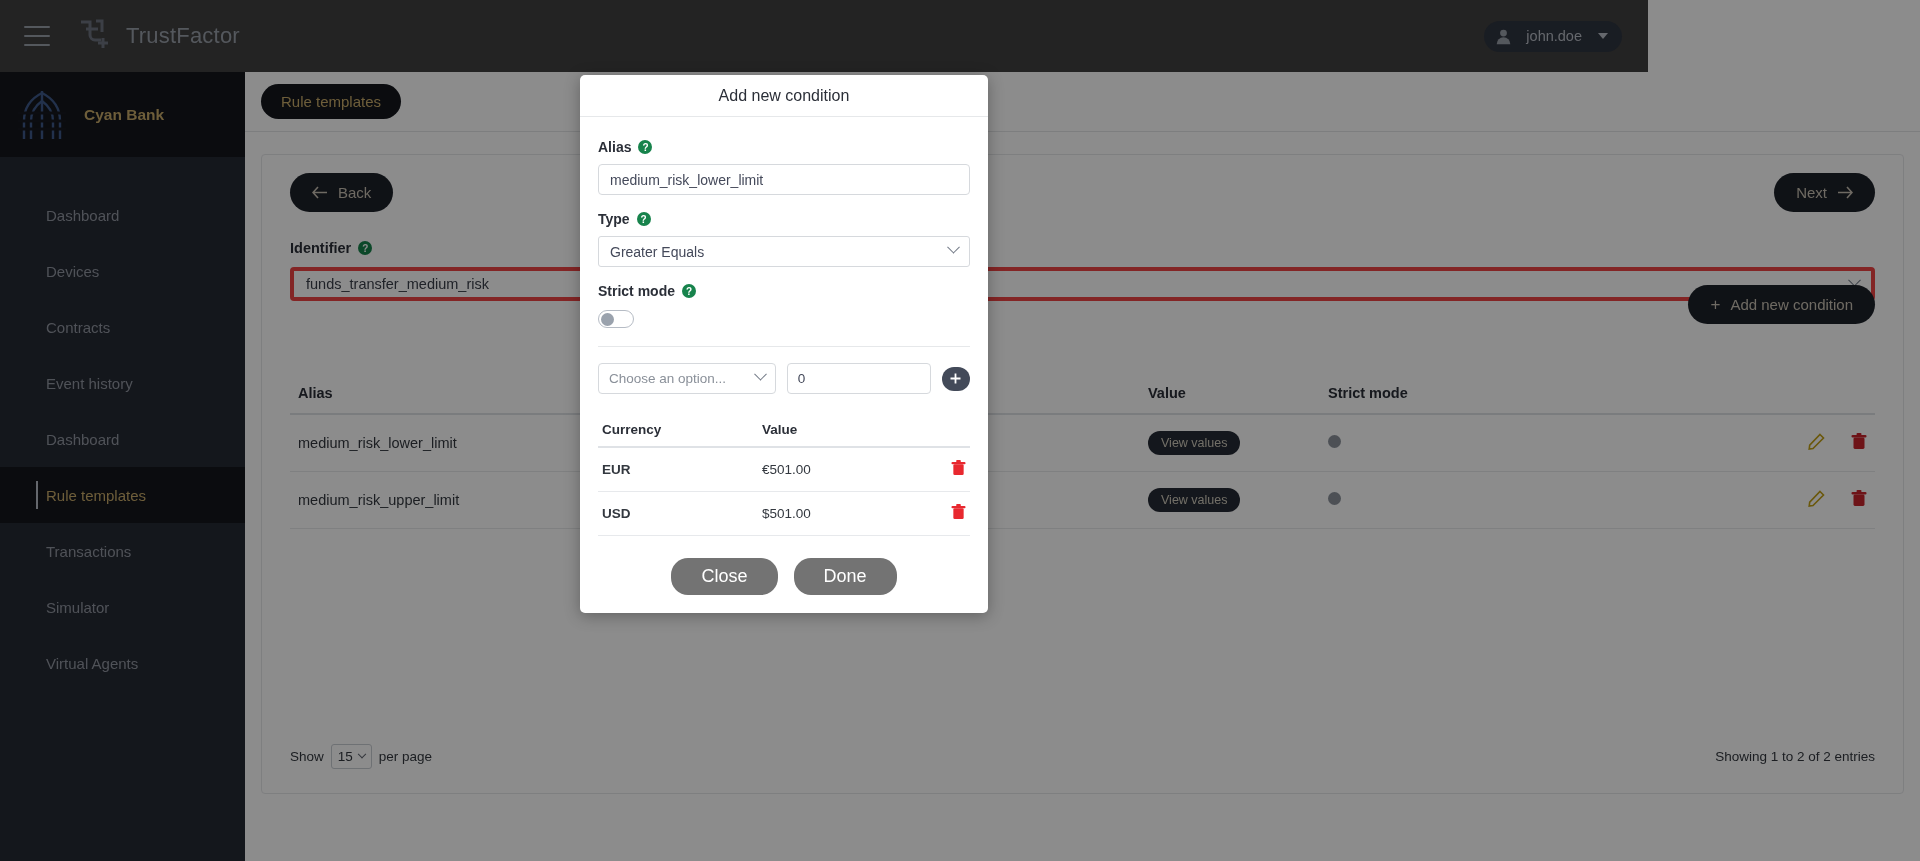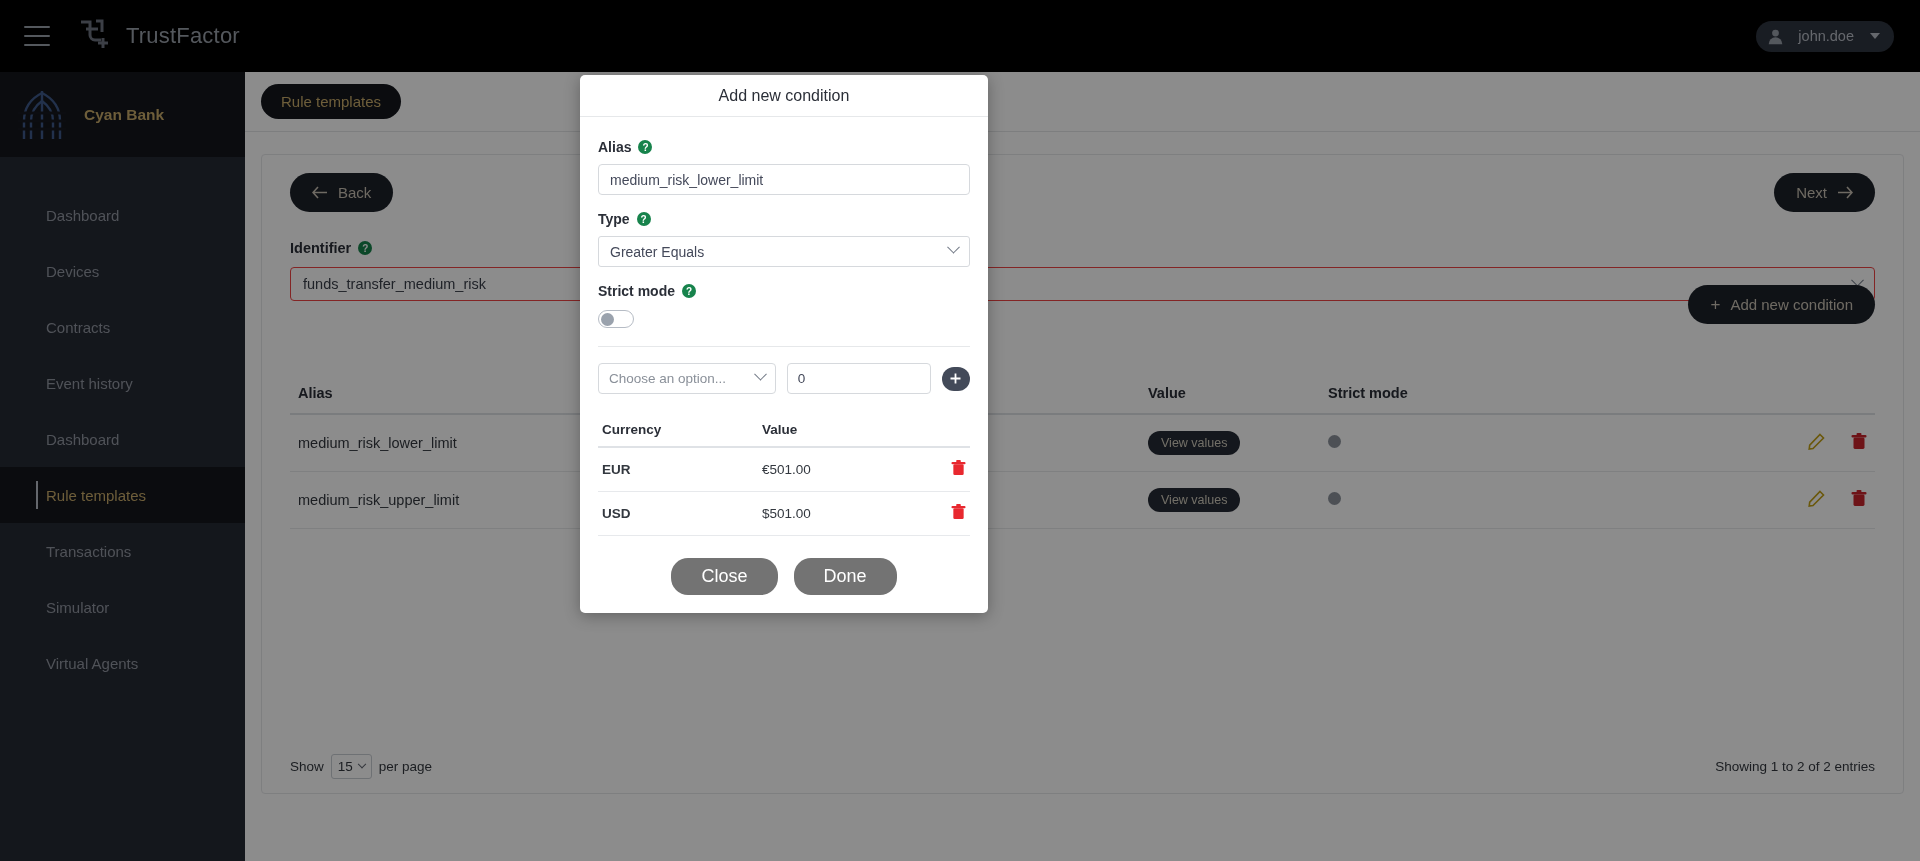--- a/index.html
+++ b/index.html
@@ -12,22 +12,22 @@
 
   
   #app {
     position: relative;
     width: 1920px; height: 861px;
   }
 
   
   .topbar {
     position: absolute; top: 0; left: 0;
-    width: 1920px; height: 72px;
-    background: #000000;
+    width: 1648px; height: 72px;
+    background: #404040;
     display: flex; align-items: center;
     z-index: 5;
   }
   .hamburger {
     width: 26px; height: 20px;
     margin-left: 24px; margin-right: 22px;
     display: flex; flex-direction: column; justify-content: space-between;
     cursor: pointer;
   }
   .hamburger span {
@@ -126,21 +126,21 @@
   }
   .help {
     width: 14px; height: 14px; border-radius: 50%;
     background: #17834c; color: #ffffff;
     font-size: 10px; font-weight: bold;
     display: inline-flex; align-items: center; justify-content: center;
     cursor: pointer;
   }
   .select-box {
     margin-top: 10px; width: 100%; height: 34px;
-    border: 1px solid #ef4444; border-radius: 4px;
+    border: 4px solid #ef4444; border-radius: 4px;
     background: #fff;
     display: flex; align-items: center; justify-content: space-between;
     padding: 0 12px; font-size: 14.5px; color: #3a3f4a;
     cursor: pointer;
     text-align: center;
   }
   .chev {
     width: 9px; height: 9px; border-right: 1.6px solid #707784;
     border-bottom: 1.6px solid #707784; transform: rotate(45deg) translate(-3px,-3px);
   }
@@ -172,21 +172,21 @@
 
   .tbl-footer {
     position: absolute; left: 28px; right: 28px; bottom: 14px;
     display: flex; justify-content: space-between; align-items: center;
     font-size: 13.5px; color: #33383f;
   }
   .per-page-select {
     border: 1px solid #c9ced4; border-radius: 3px;
     padding: 4px 6px; font-size: 13.5px;
     display: inline-flex; align-items: center; gap: 6px;
-    margin: 0 7px; background: #fff; cursor: pointer;
+    margin: 10px 7px; background: #fff; cursor: pointer;
   }
   .mini-chev {
     width: 6px; height: 6px; border-right: 1.4px solid #5e646e;
     border-bottom: 1.4px solid #5e646e; transform: rotate(45deg) translate(-2px,-2px);
   }
 
   
   .overlay {
     position: absolute; inset: 0;
     background: rgba(0,0,0,0.45);

